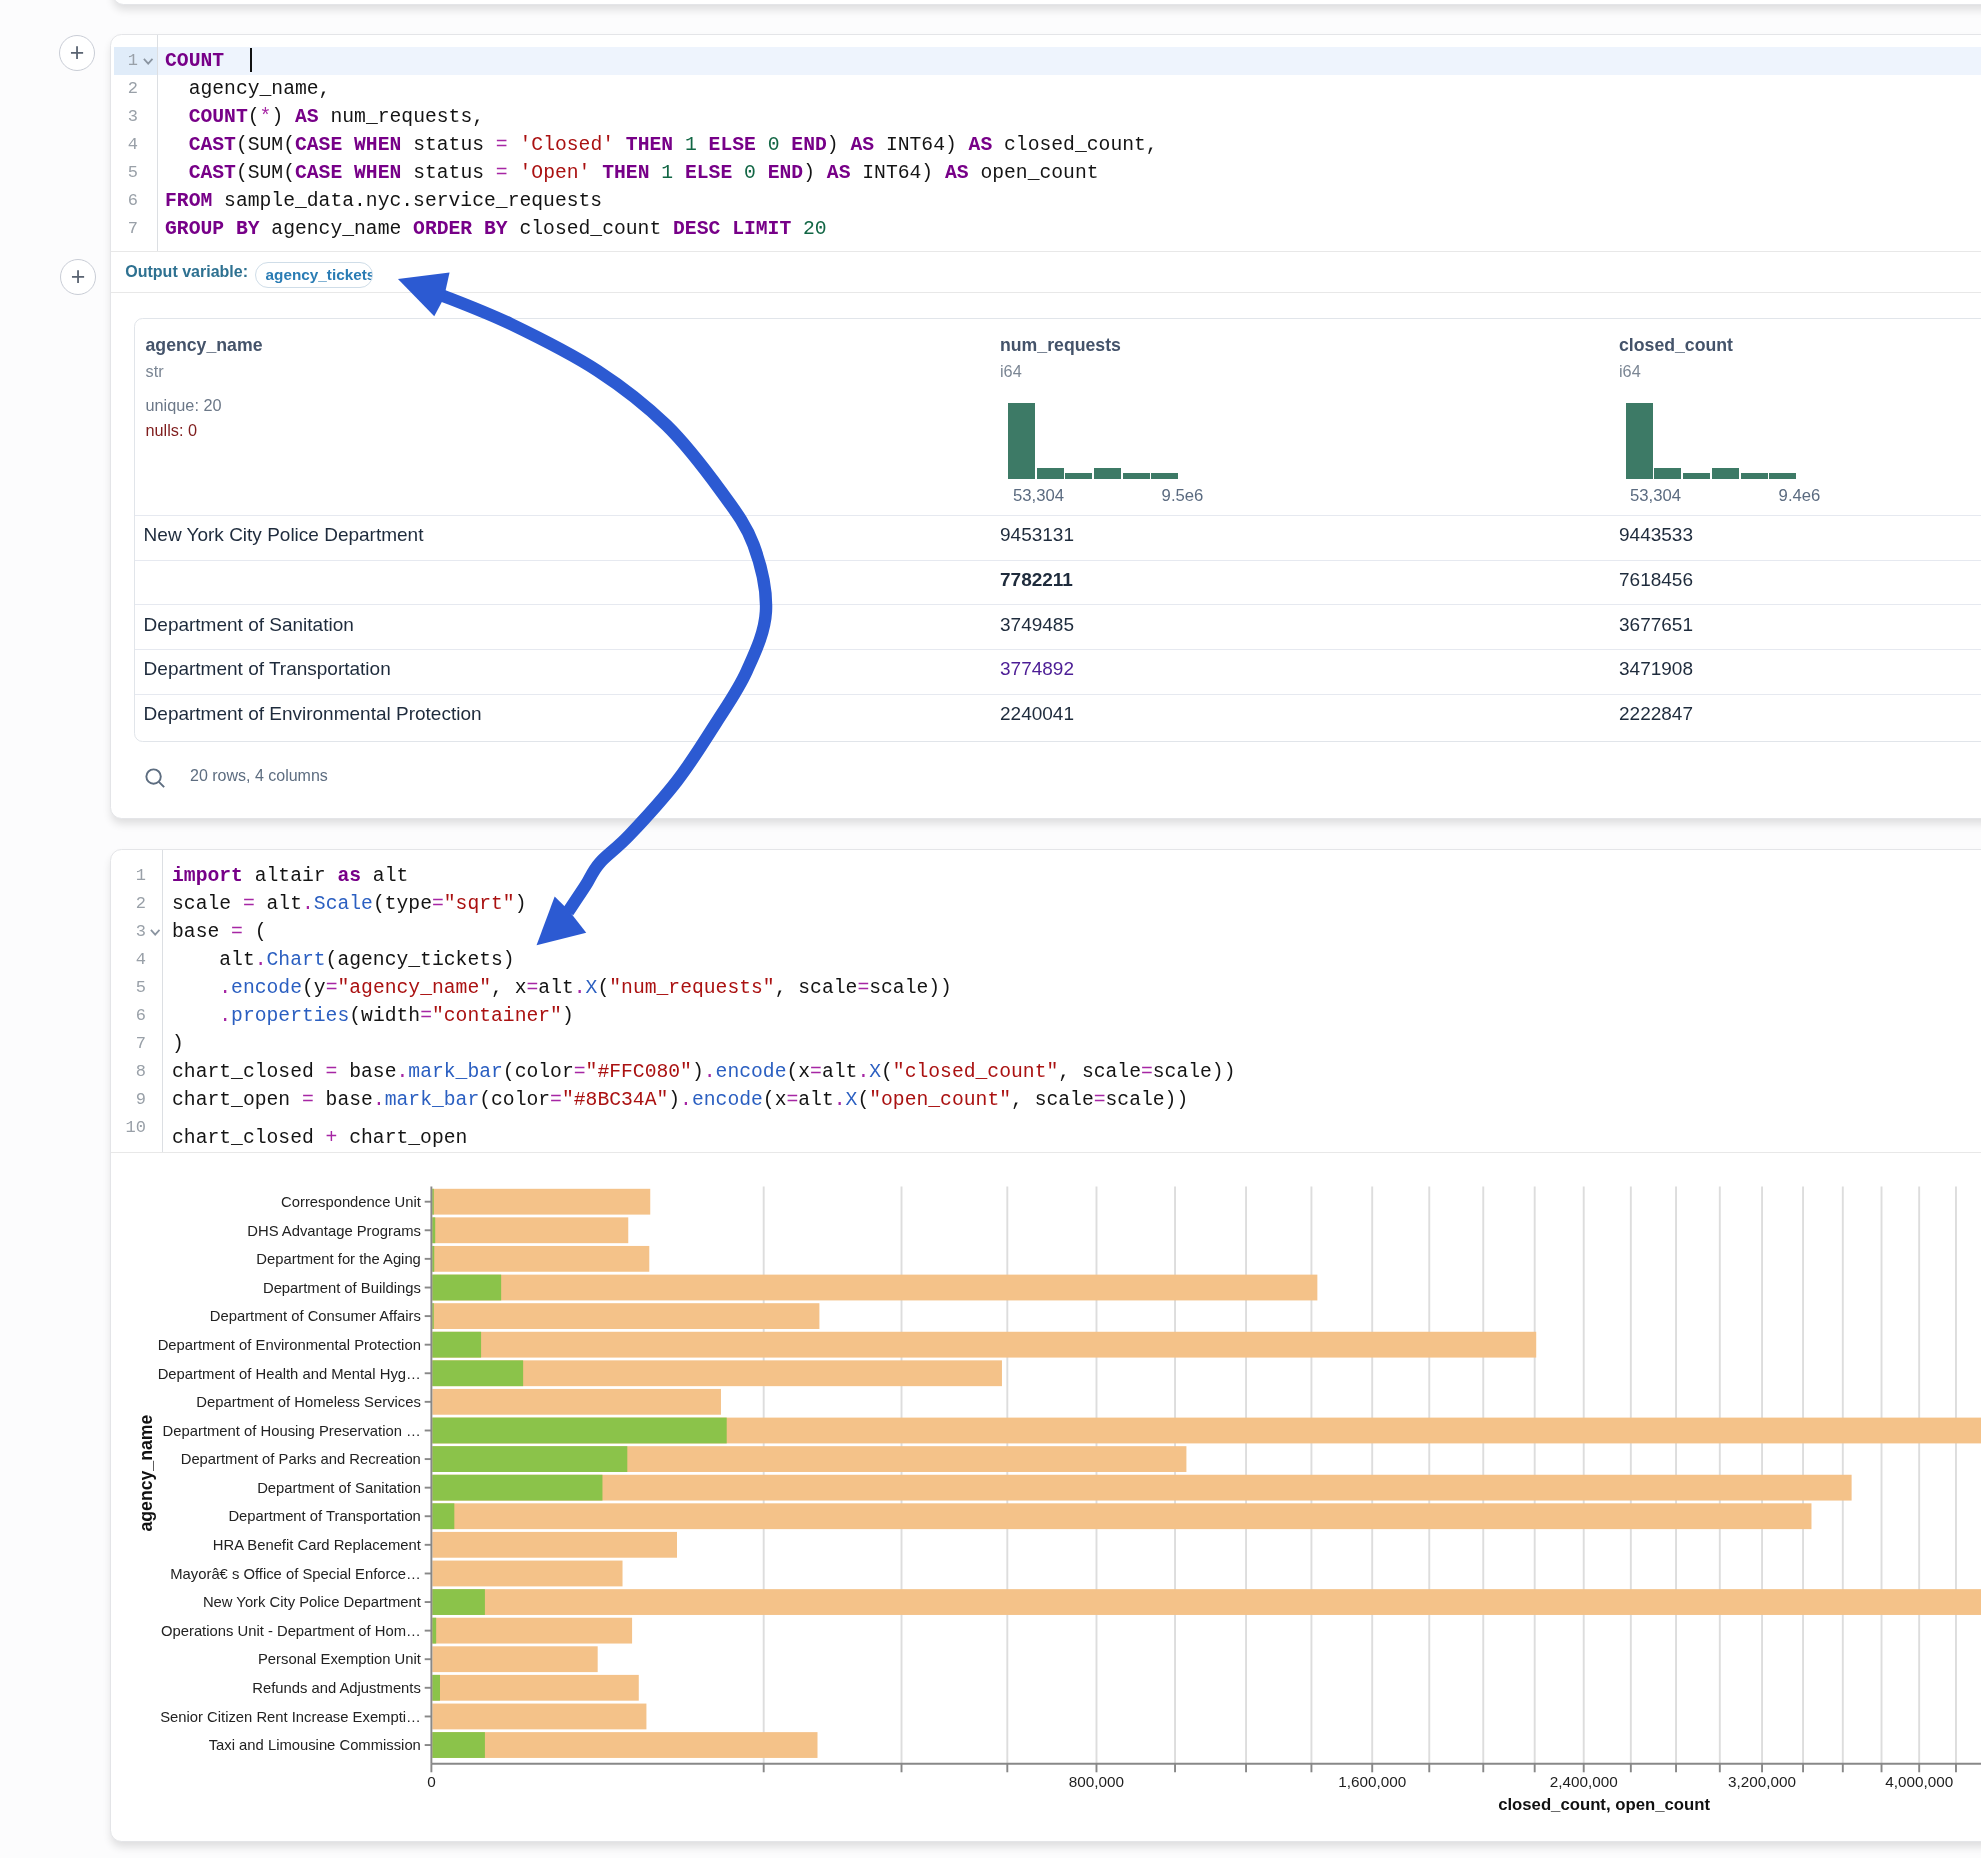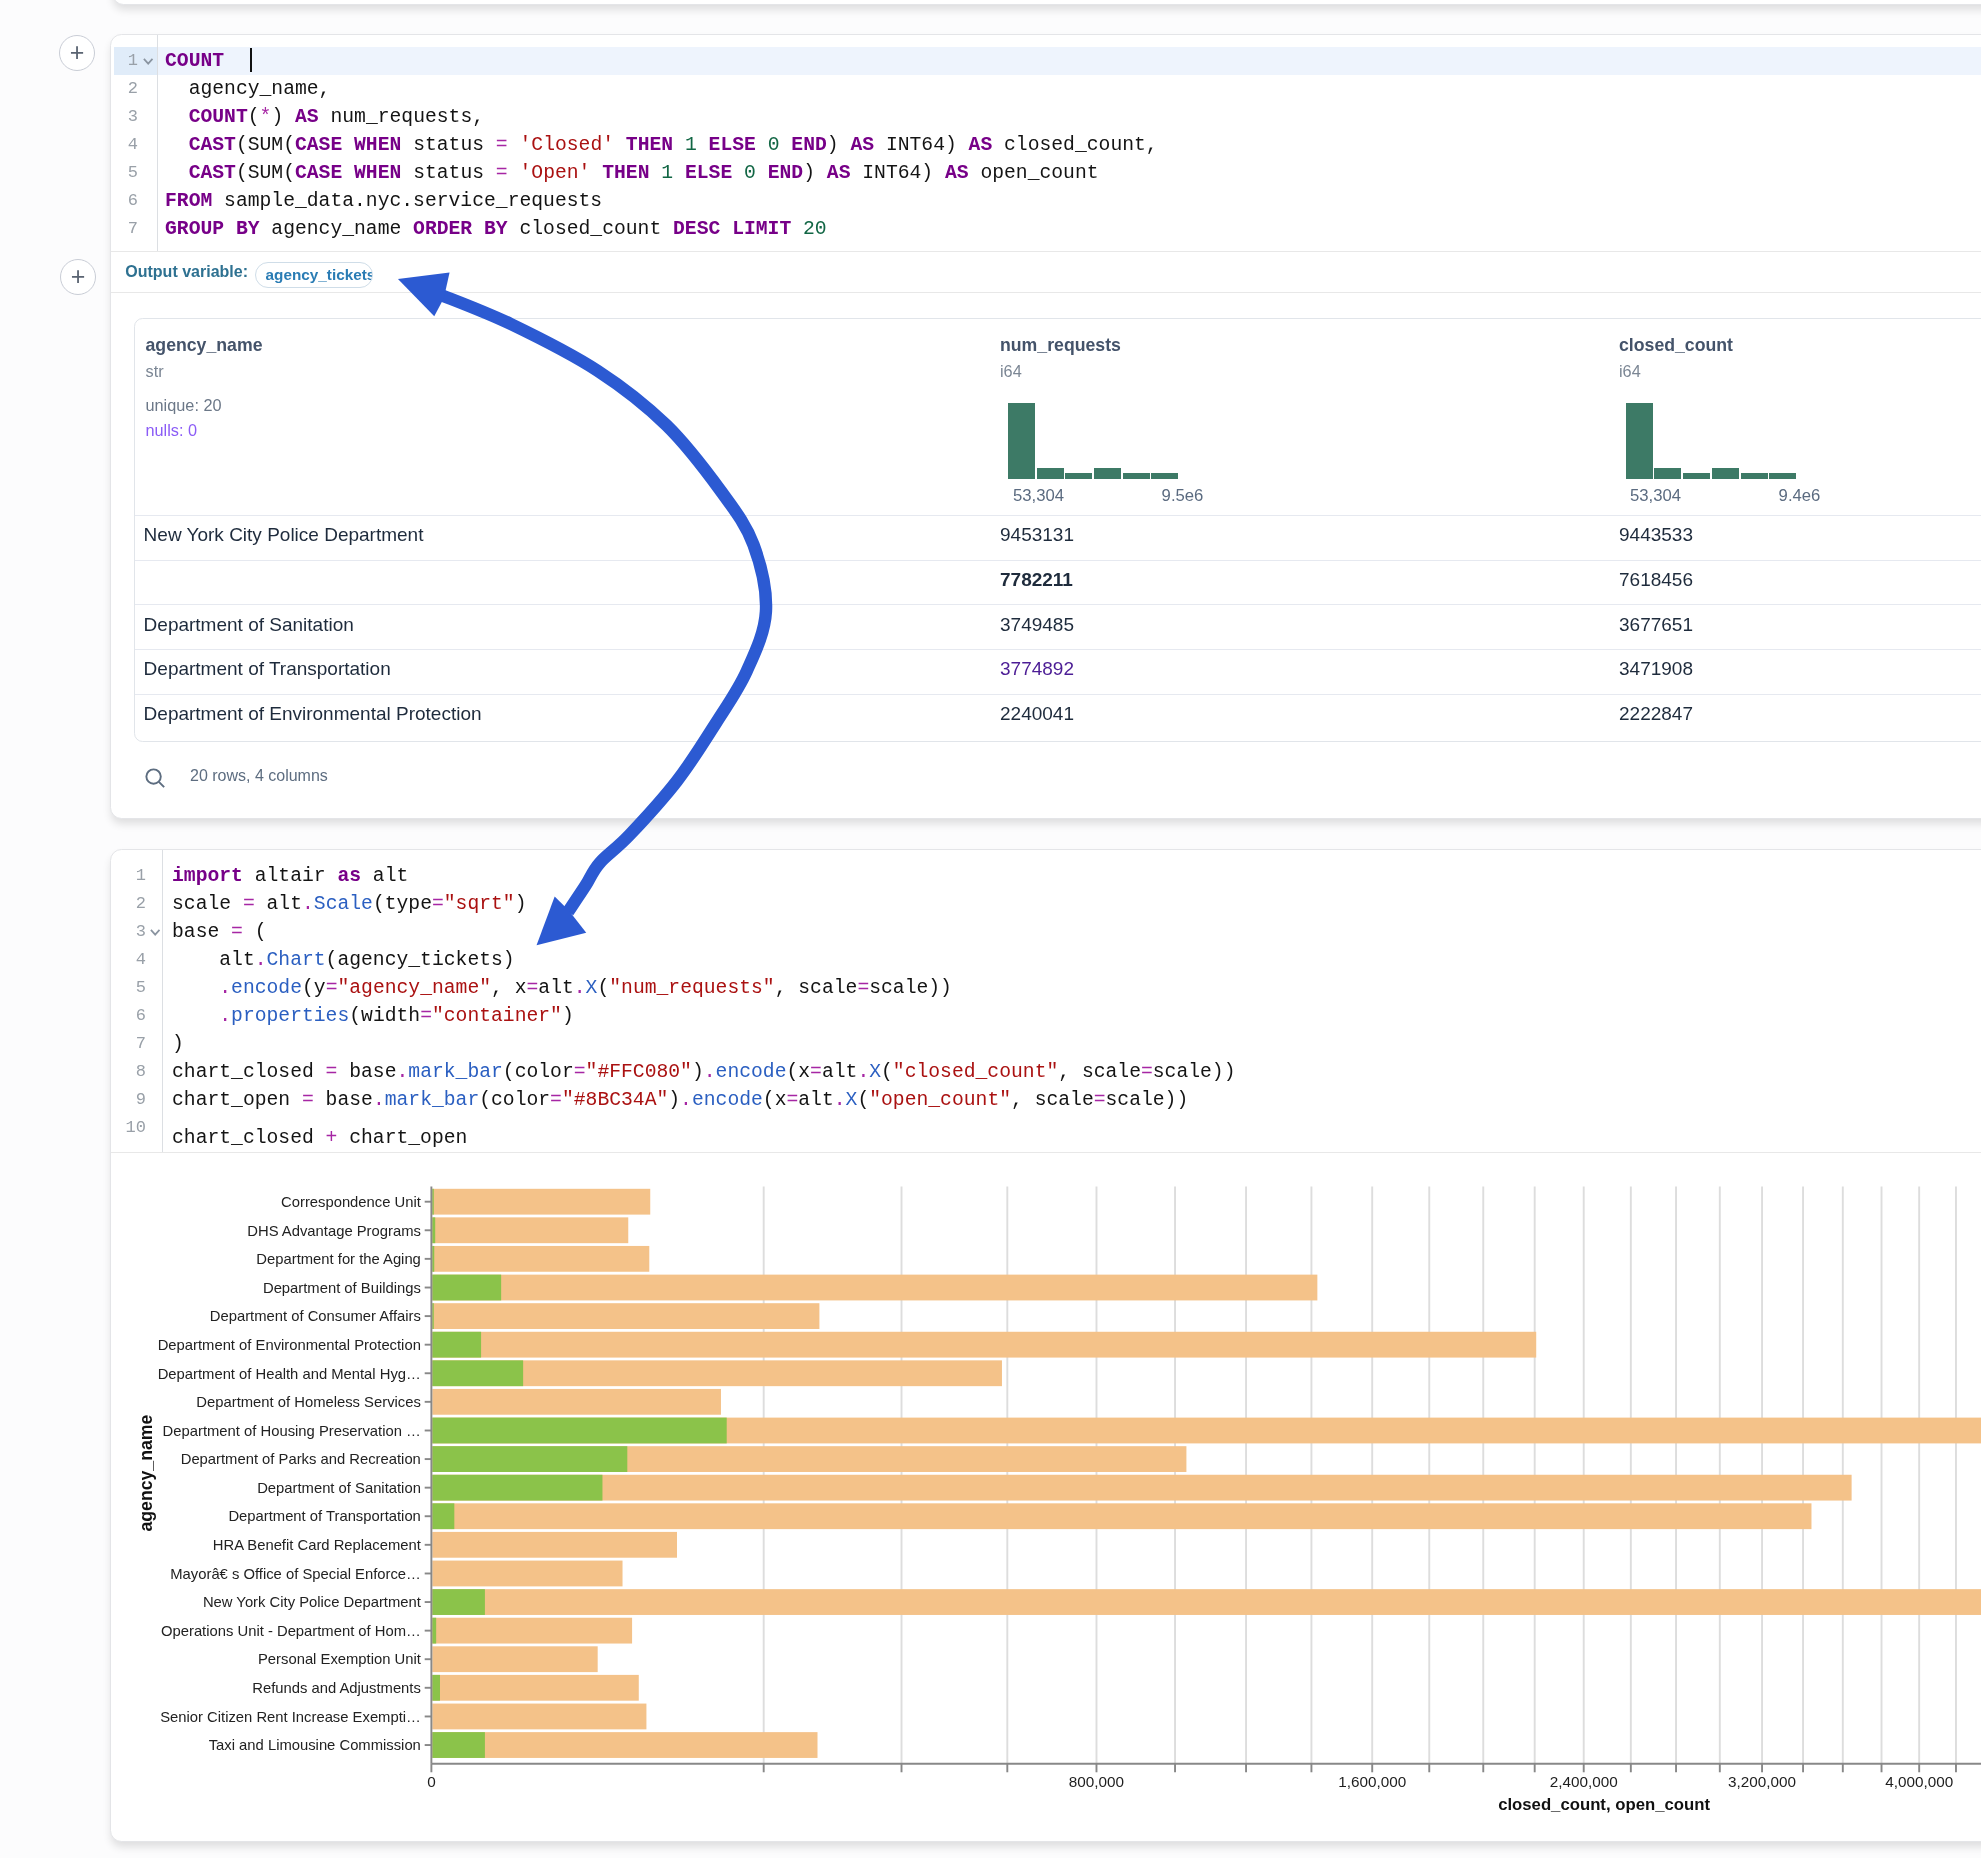--- a/index.html
+++ b/index.html
@@ -41,21 +41,21 @@
 <div style="position:absolute;left:144px;top:227px;width:118px;height:26px;border:1.4px solid #cfdde8;border-radius:13px;line-height:23px;font-size:15.3px;font-weight:bold;color:#2a7cb4;padding-left:9.6px;overflow:hidden;white-space:nowrap;">agency_tickets</div>
 <div class="hsep" style="top:257px;"></div>
 <div style="position:absolute;left:23px;top:283px;width:1870px;height:424px;border:1px solid #e1e5ea;border-radius:8.6px;background:#fff;">
 <div style="position:absolute;left:10.5px;top:16.3px;font-size:17.7px;font-weight:bold;color:#44536a;">agency_name</div>
 <div style="position:absolute;left:10.5px;top:43px;font-size:16.3px;color:#7b8694;">str</div>
 <div style="position:absolute;left:865px;top:16.3px;font-size:17.7px;font-weight:bold;color:#44536a;">num_requests</div>
 <div style="position:absolute;left:865px;top:43px;font-size:16.3px;color:#7b8694;">i64</div>
 <div style="position:absolute;left:1484px;top:16.3px;font-size:17.7px;font-weight:bold;color:#44536a;">closed_count</div>
 <div style="position:absolute;left:1484px;top:43px;font-size:16.3px;color:#7b8694;">i64</div>
 <div style="position:absolute;left:10.5px;top:77px;font-size:16.3px;color:#6c7888;">unique: 20</div>
-<div style="position:absolute;left:10.5px;top:102px;font-size:16.3px;color:#8b5cf6;">nulls: 0</div>
+<div style="position:absolute;left:10.5px;top:102px;font-size:16.3px;color:#7f1d1d;">nulls: 0</div>
 <div style="position:absolute;left:873px;top:84px;width:26.5px;height:76px;background:#3d7a66;"></div>
 <div style="position:absolute;left:902px;top:149px;width:27px;height:10.5px;background:#3d7a66;"></div>
 <div style="position:absolute;left:930px;top:154px;width:27px;height:5.7px;background:#3d7a66;"></div>
 <div style="position:absolute;left:959px;top:149px;width:27px;height:10.5px;background:#3d7a66;"></div>
 <div style="position:absolute;left:988px;top:154px;width:26.5px;height:5.7px;background:#3d7a66;"></div>
 <div style="position:absolute;left:1016px;top:154px;width:27px;height:5.7px;background:#3d7a66;"></div>
 <div style="position:absolute;left:846px;top:167px;width:115px;text-align:center;font-size:16.7px;color:#5b6b80;">53,304</div>
 <div style="position:absolute;left:990px;top:167px;width:115px;text-align:center;font-size:16.7px;color:#5b6b80;">9.5e6</div>
 <div style="position:absolute;left:1491px;top:84px;width:26.5px;height:76px;background:#3d7a66;"></div>
 <div style="position:absolute;left:1519px;top:149px;width:27px;height:10.5px;background:#3d7a66;"></div>

